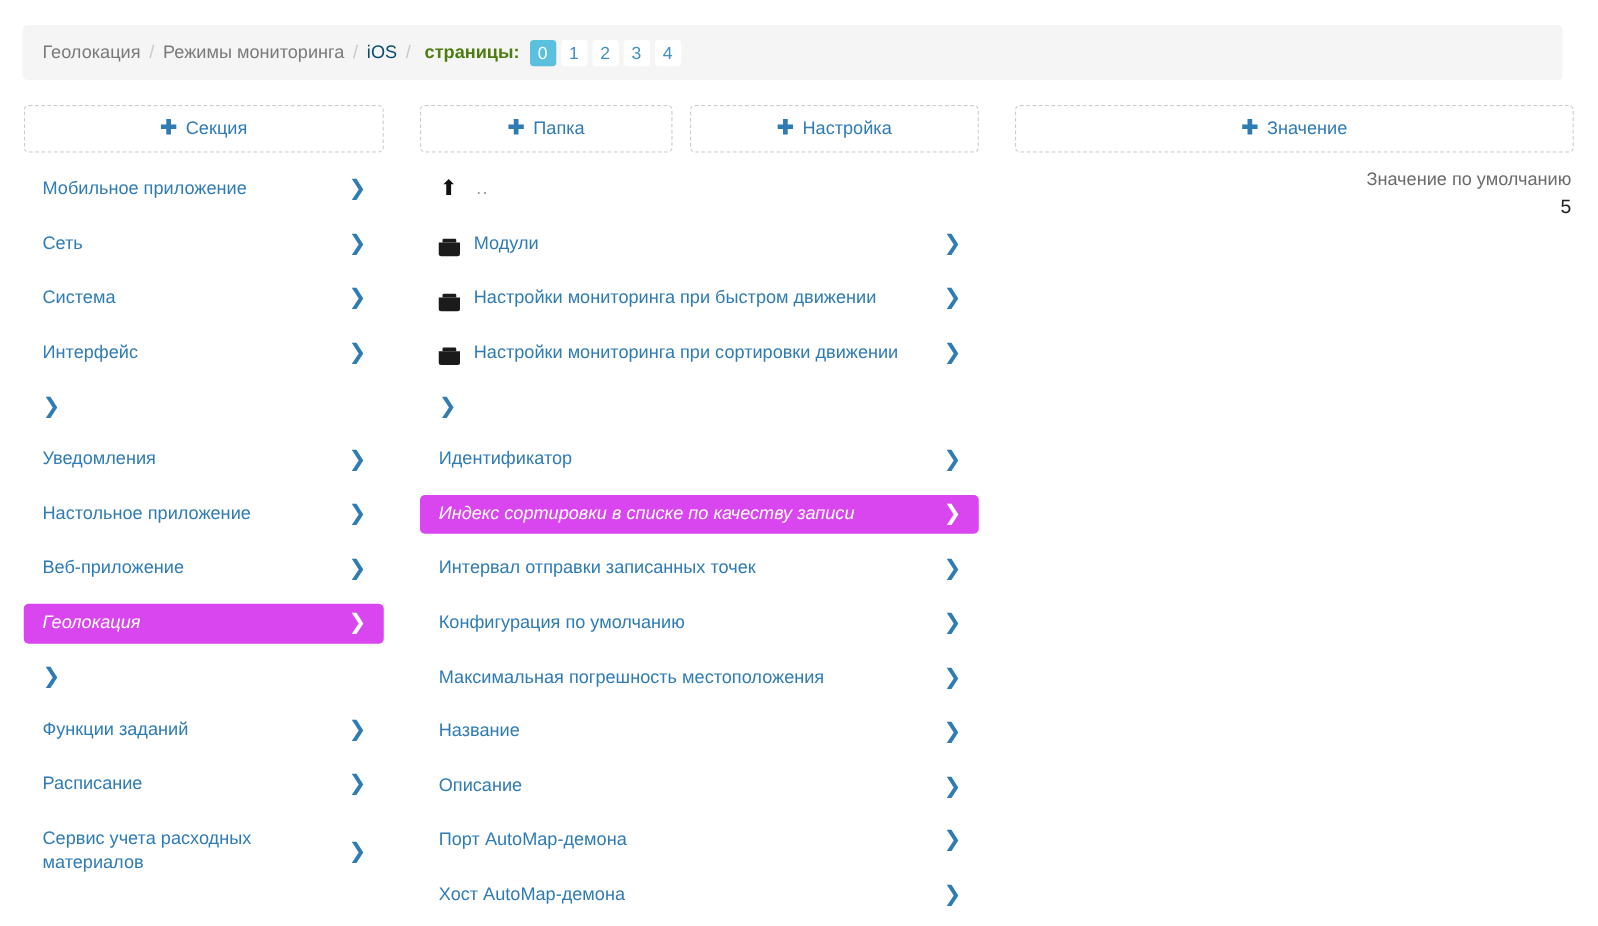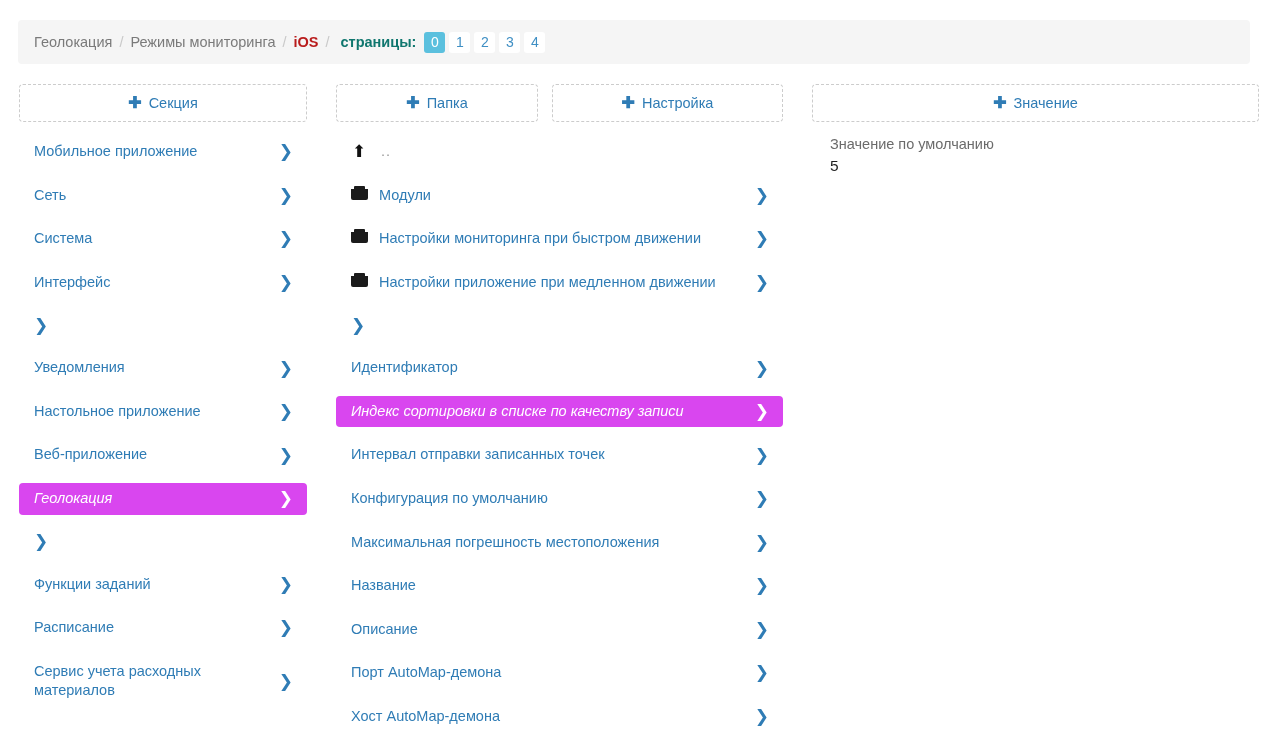--- a/index.html
+++ b/index.html
@@ -24,28 +24,28 @@
     align-items: center;
     padding: 0 16px;
     font-size: 14.5px;
   }
   .crumb {
     color: #9b9b9b;
     text-decoration: none;
     white-space: nowrap;
   }
   .crumb.link { color: #7a7a7a; }
-  .crumb.ios { color: #b91c1c; font-weight: bold; }
+  .crumb.ios { color: #0c4a6e; }
   .crumb-sep {
     color: #c9c9c9;
     margin: 0 7px;
     font-size: 14.5px;
   }
   .pages-label {
-    color: #0f766e;
+    color: #4d7c0f;
     font-weight: bold;
     margin-left: 4px;
     margin-right: 8px;
     white-space: nowrap;
   }
   .page-btns { display: flex; align-items: center; gap: 4px; }
   .page-btn {
     display: inline-flex;
     align-items: center;
     justify-content: center;
@@ -127,21 +127,21 @@
     flex: 0 0 auto;
   }
   .row.selected {
     background: #d946ef;
     color: #ffffff;
     font-style: italic;
   }
   .row.selected .chev { color: #ffffff; }
 
   
-  .row.folder .row-label { display: flex; align-items: flex-start; }
+  .row.folder .row-label { display: flex; align-items: flex-end; }
   .folder-icon {
     flex: 0 0 auto;
     width: 17px; height: 14px;
     margin-right: 11px;
     position: relative;
   }
   .folder-icon::before {
     content: "";
     position: absolute;
     left: 0; top: 3px;
@@ -168,21 +168,21 @@
     position: relative;
     color: #111;
     font-family: "DejaVu Sans", sans-serif;
     font-size: 17px;
     line-height: 14px;
     text-align: center;
   }
   .dots { color: #999; font-size: 14.5px; letter-spacing: 1px; }
 
   
-  .value-panel { position: absolute; top: 52px; left: 16px; width: 100%; padding: 0 2px; }
+  .value-panel { position: absolute; top: 52px; left: 0; width: 100%; padding: 0 2px; text-align: right; }
   .value-caption {
     color: #6b6b6b;
     font-size: 14.5px;
     margin-bottom: 5px;
   }
   .value-content {
     color: #1f1f1f;
     font-size: 15.5px;
   }
 </style>
@@ -300,21 +300,21 @@
         <div class="row folder">
           <span class="row-label">
             <span class="folder-icon"></span>
             <span>Настройки мониторинга при быстром движении</span>
           </span>
           <span class="chev">❯</span>
         </div>
         <div class="row folder">
           <span class="row-label">
             <span class="folder-icon"></span>
-            <span>Настройки приложение при медленном движении</span>
+            <span>Настройки мониторинга при сортировки движении</span>
           </span>
           <span class="chev">❯</span>
         </div>
         <div class="row">
           <span class="chev">❯</span>
         </div>
         <div class="row">
           <span class="row-label">Идентификатор</span>
           <span class="chev">❯</span>
         </div>

